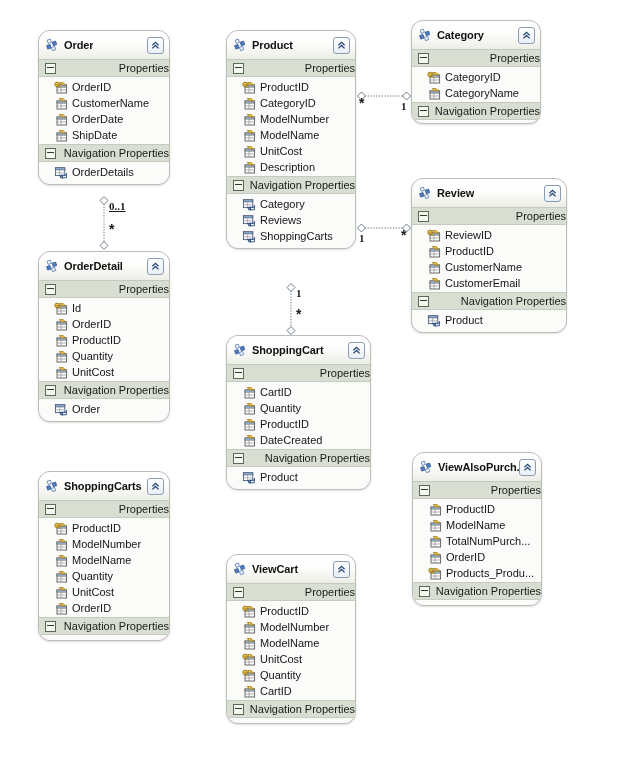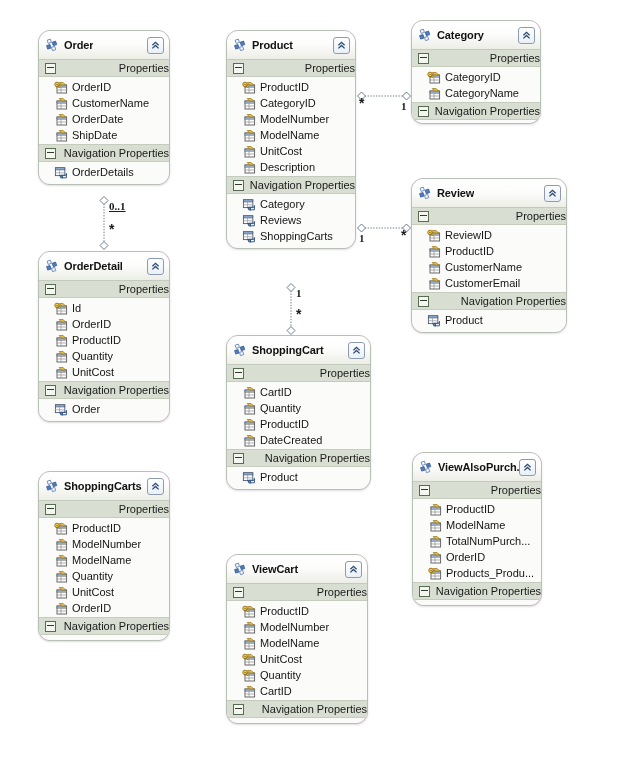--- a/index.html
+++ b/index.html
@@ -848,21 +848,21 @@
             <span class="prop-name">OrderID</span>
           </div>
         </div>
         <div class="section-bar">
           <span class="expander"></span>
           <span class="section-label">Navigation Properties</span>
         </div>
         <div class="nav-spacer"></div>
       </div>
     </div>
-    <div class="entity" style="left: 226px; top: 554px; width: 142px;">
+    <div class="entity" style="left: 226px; top: 554px; width: 130px;">
       <div class="entity-header">
         <span>
           <svg width="15" height="15" viewBox="0 0 15 15" class="ico">
             <path d="M3.2 2.2 L6.4 1.2 L7.4 4.4 L4.2 5.4 Z" fill="#ffffff" stroke="#5b7fb5" stroke-width="0.9"></path>
             <path d="M8.2 4.2 L11.6 3.1 L12.7 6.6 L9.3 7.7 Z" fill="#4f7cc4" stroke="#35598f" stroke-width="0.8"></path>
             <path d="M2.6 7.6 L6.0 6.5 L7.1 10.0 L3.7 11.1 Z" fill="#4f7cc4" stroke="#35598f" stroke-width="0.8"></path>
             <path d="M7.5 9.4 L10.7 8.4 L11.7 11.6 L8.5 12.6 Z" fill="#ffffff" stroke="#5b7fb5" stroke-width="0.9"></path>
           </svg>
         </span>
         <span class="entity-title">ViewCart</span>

